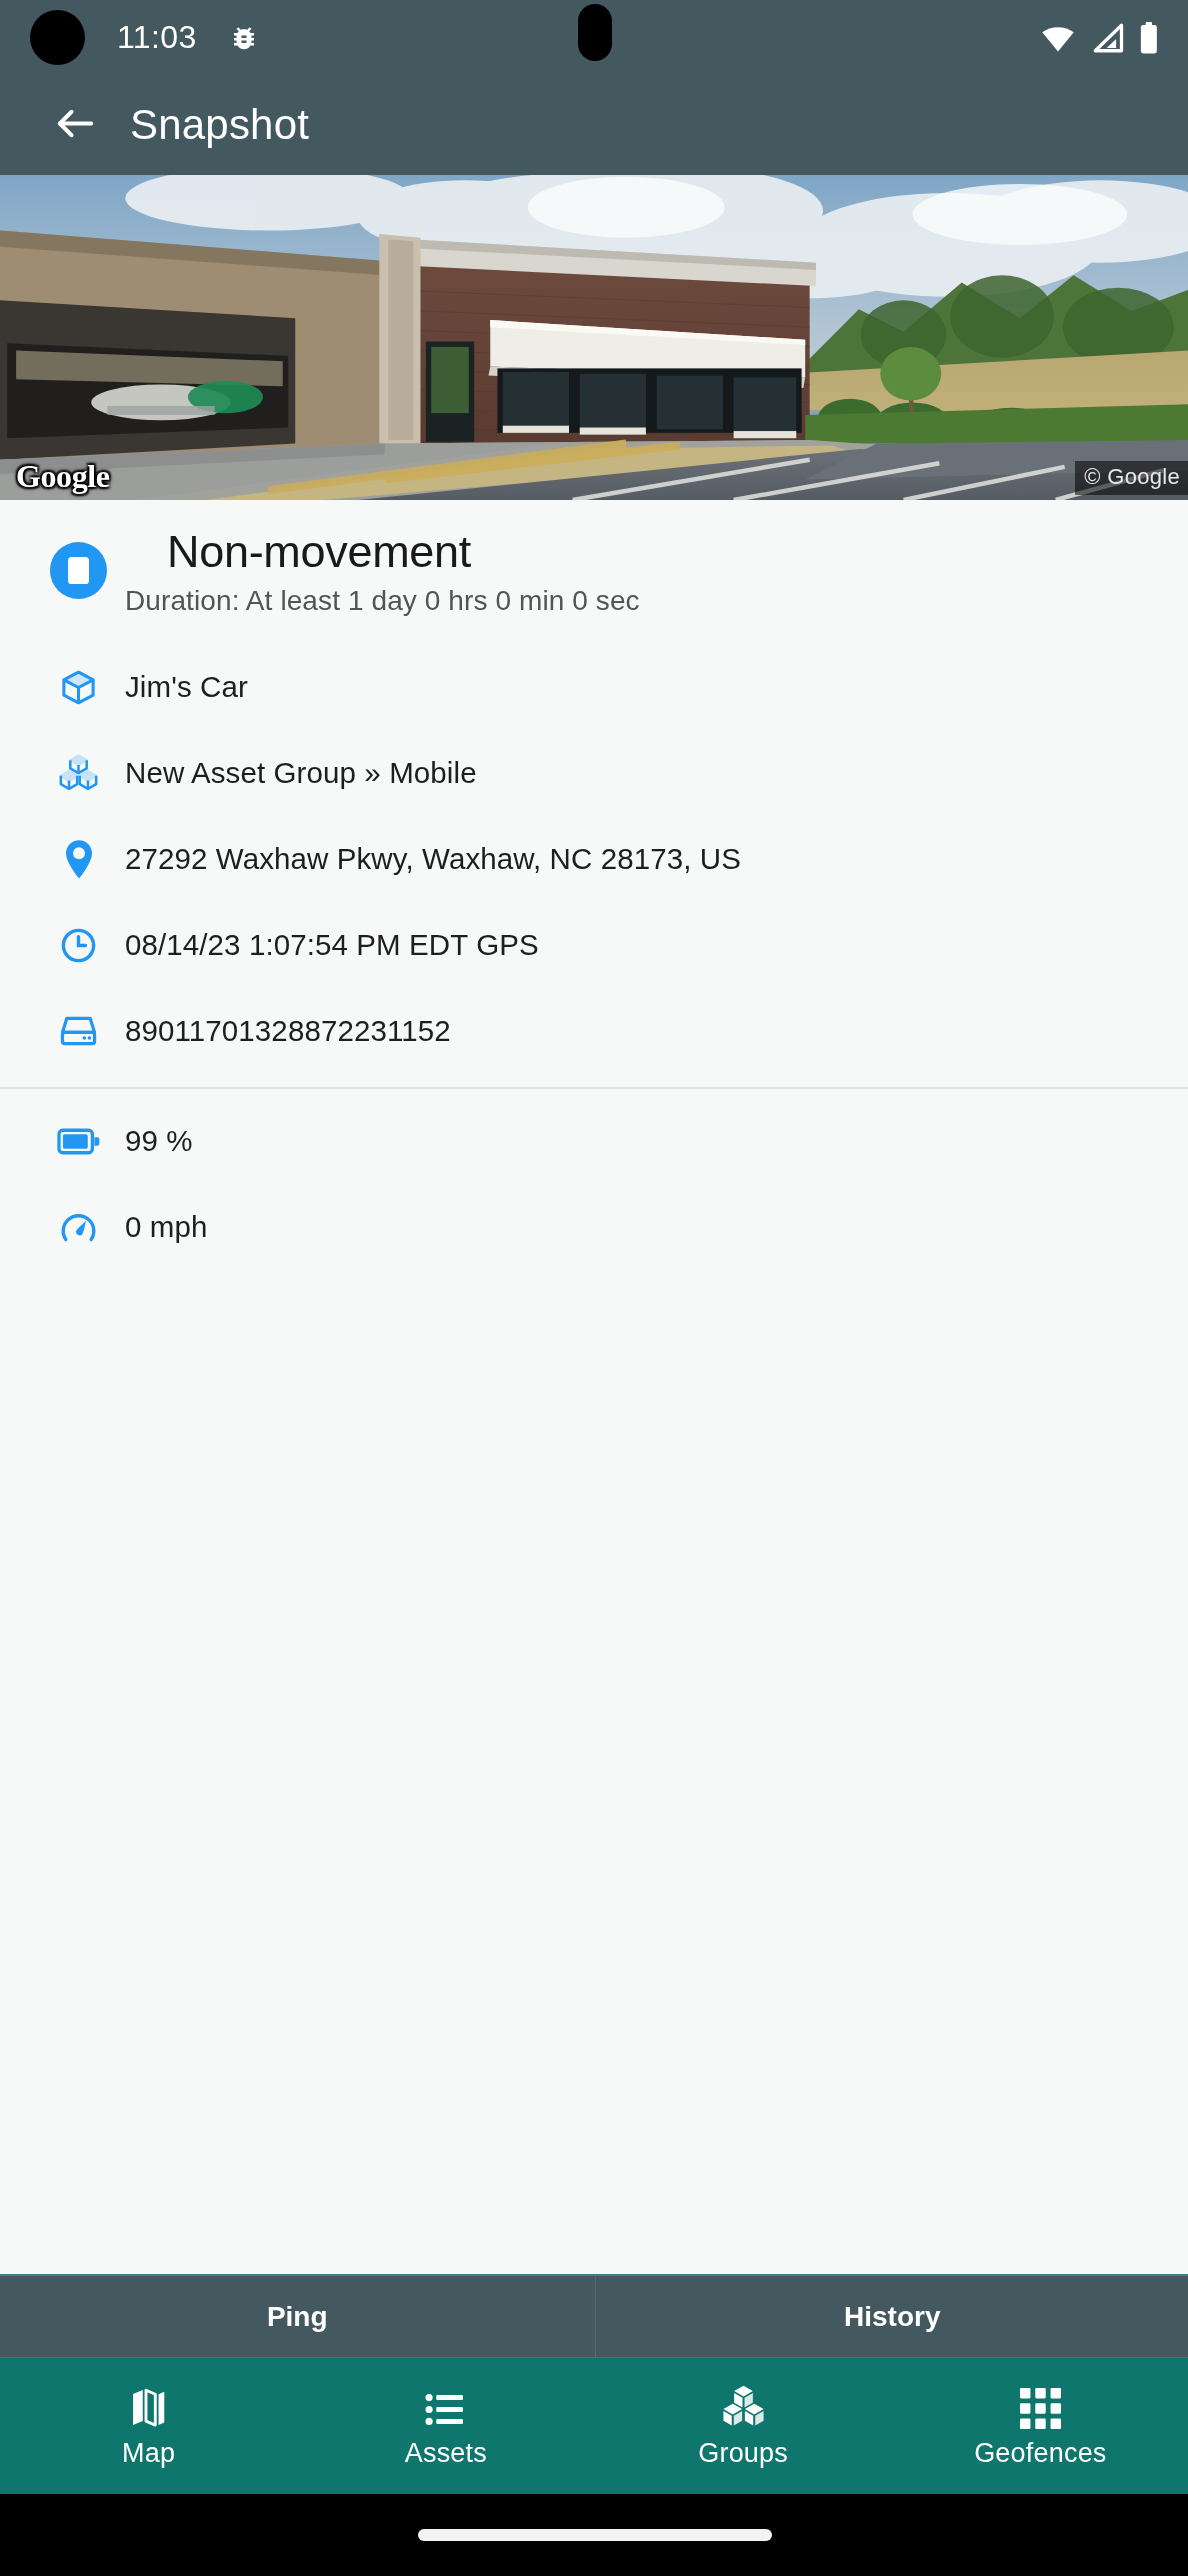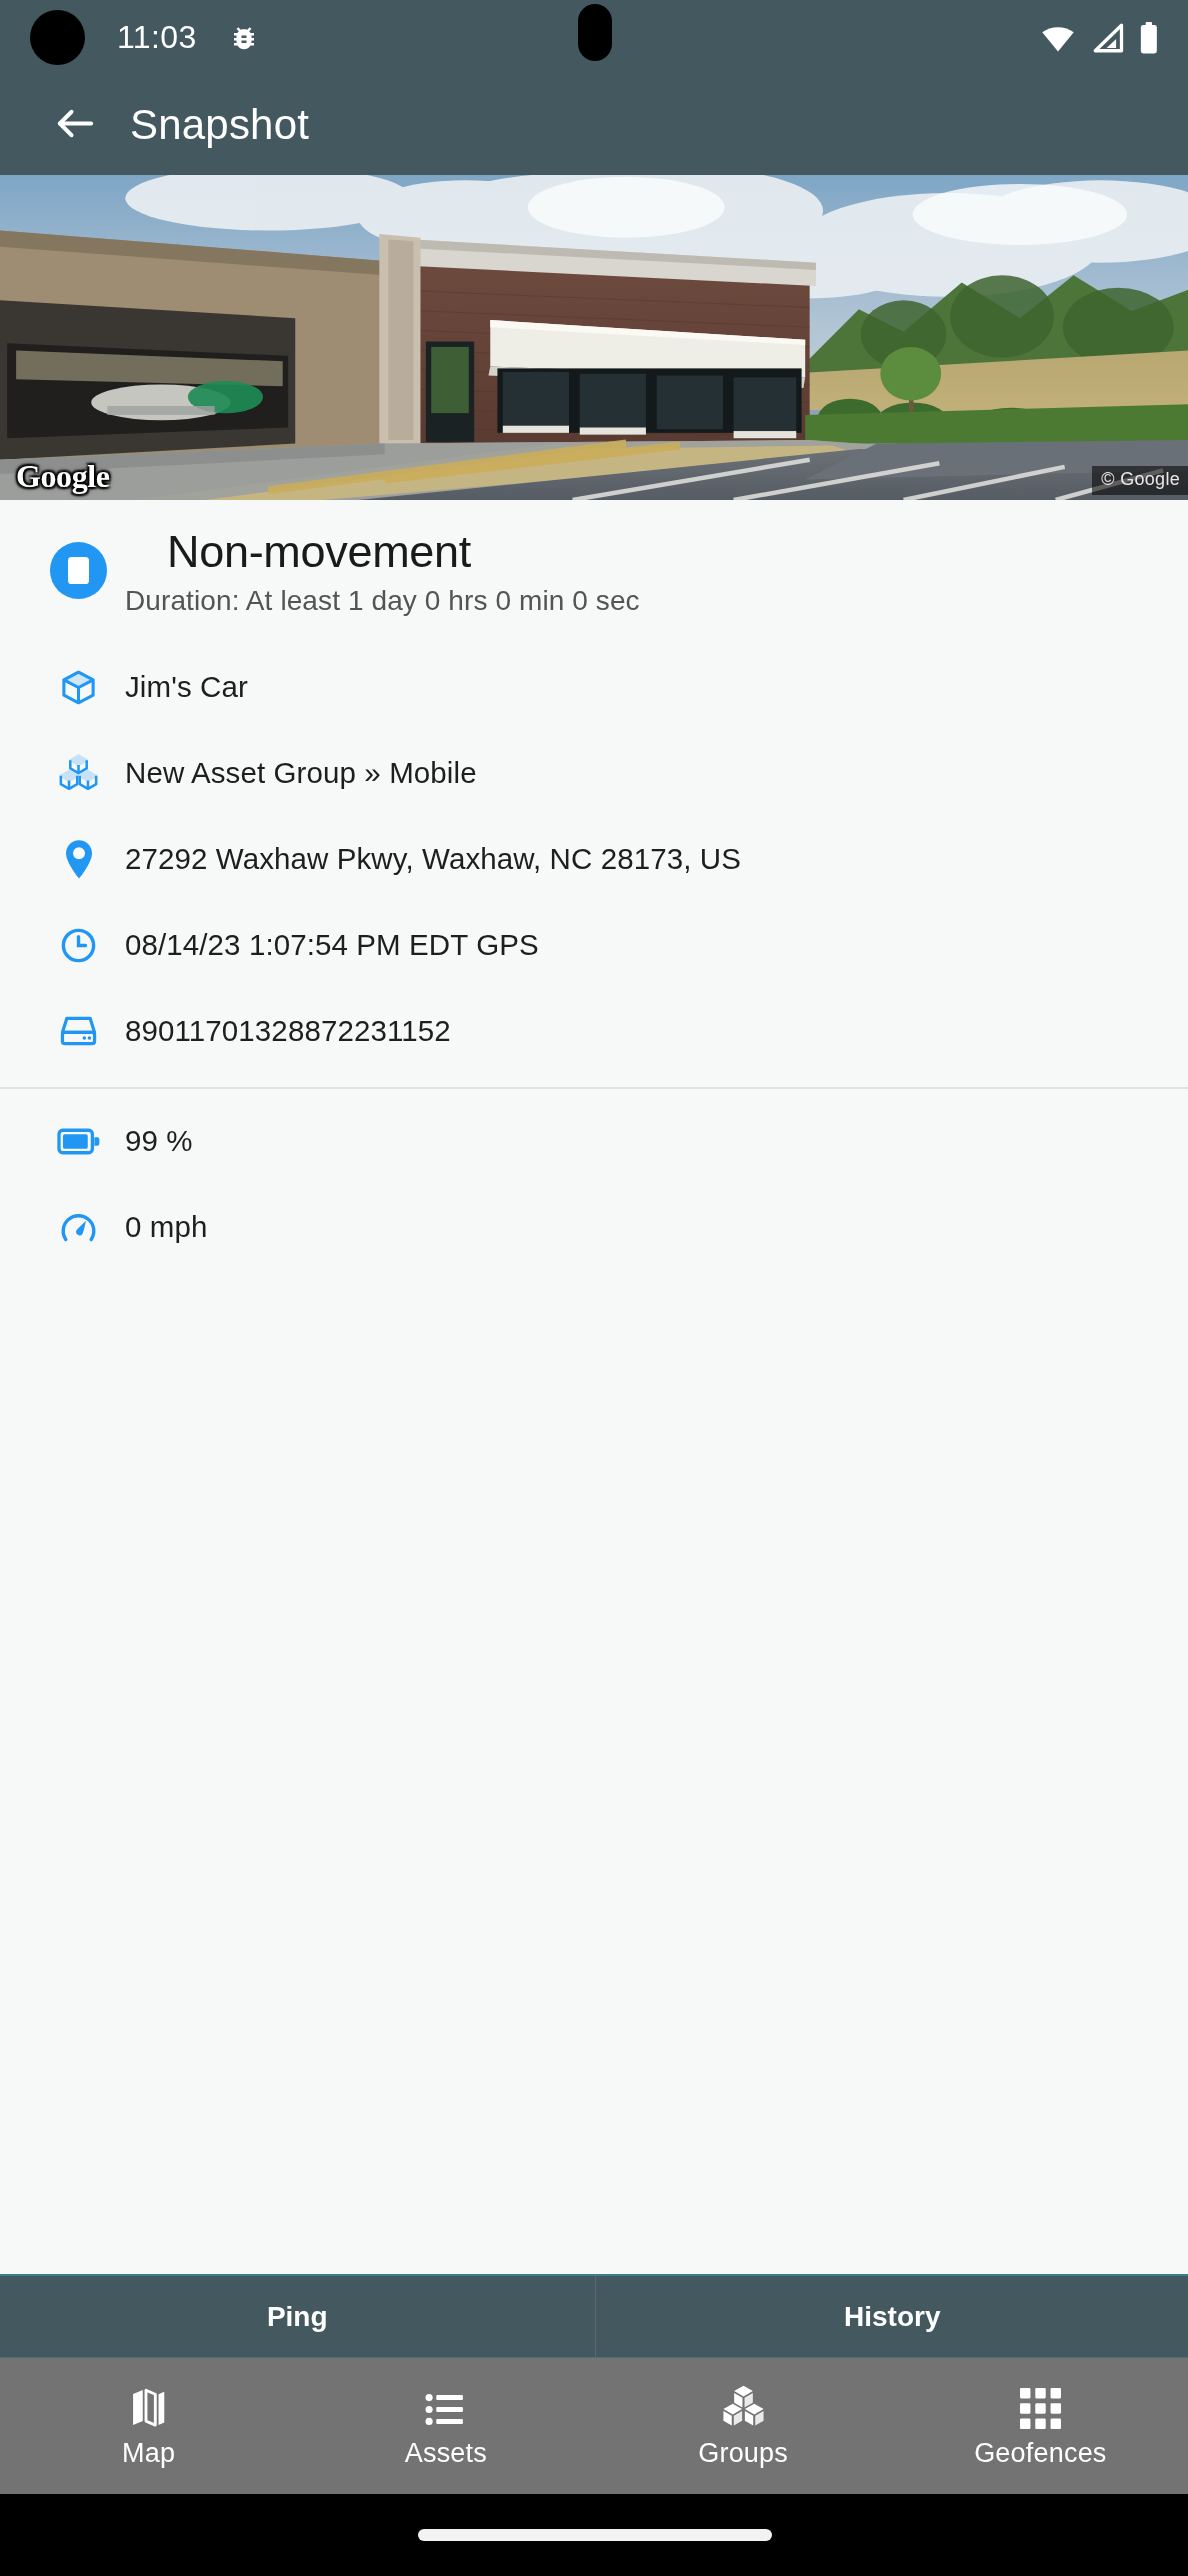--- a/index.html
+++ b/index.html
@@ -77,21 +77,21 @@
     font-family:"Liberation Serif", serif;
     letter-spacing:-0.4px;
     text-shadow:
       -1.8px -1.8px 1.8px rgba(0,0,0,.85),  1.8px -1.8px 1.8px rgba(0,0,0,.85),
       -1.8px  1.8px 1.8px rgba(0,0,0,.85),  1.8px  1.8px 1.8px rgba(0,0,0,.85),
        0 0 5.4px rgba(0,0,0,.9);
   }
   .sv-attr {
     position:absolute; right:0; bottom:5.4px;
     background:rgba(0,0,0,.55);
-    color:#E8E8E8; font-size:18px;
+    color:#E8E8E8; font-size:22px;
     padding:3.6px 9px 4.5px 9px;
     letter-spacing:0.3px;
   }
 
   
   .card {
     flex:1 1 auto;
     background:#F7F8F8;
     display:flex; flex-direction:column;
     overflow:hidden;
@@ -162,21 +162,21 @@
     color:#FFFFFF; font-size:28px;
     cursor:pointer;
     border-bottom:0.9px solid rgba(255,255,255,.10);
   }
   .action + .action { border-left:0.9px solid rgba(255,255,255,.10); }
 
   
   .bottomnav {
     flex:0 0 136px; height:136px;
     display:flex;
-    background:#737373;
+    background:#0f766e;
     align-items:center;
   }
   .nav-item {
     flex:1 1 25%;
     display:flex; flex-direction:column;
     align-items:center; justify-content:center;
     gap:9px; cursor:pointer;
     color:#FFFFFF;
   }
   .nav-item .nav-ico {

